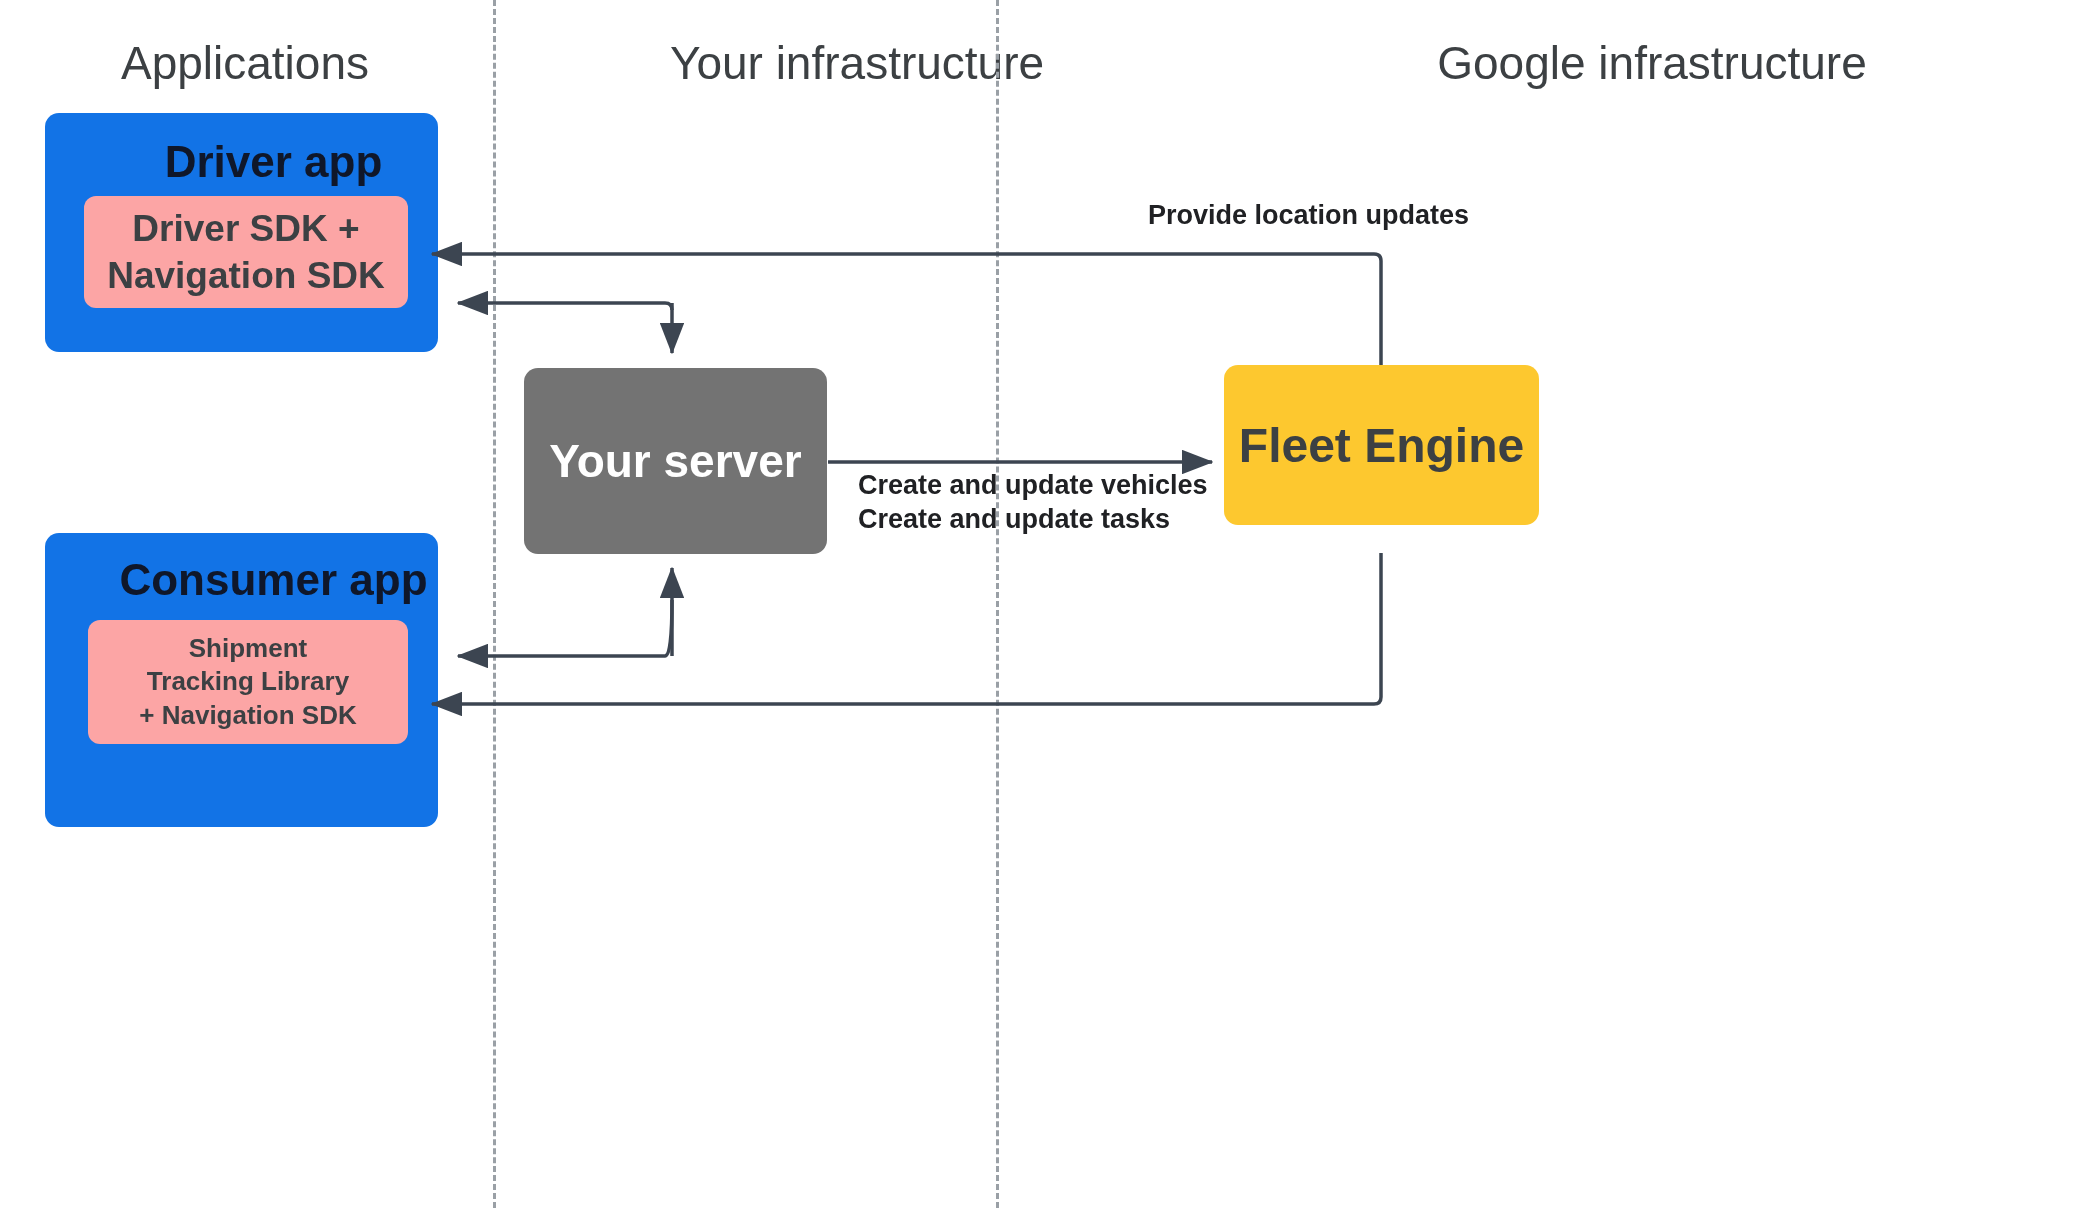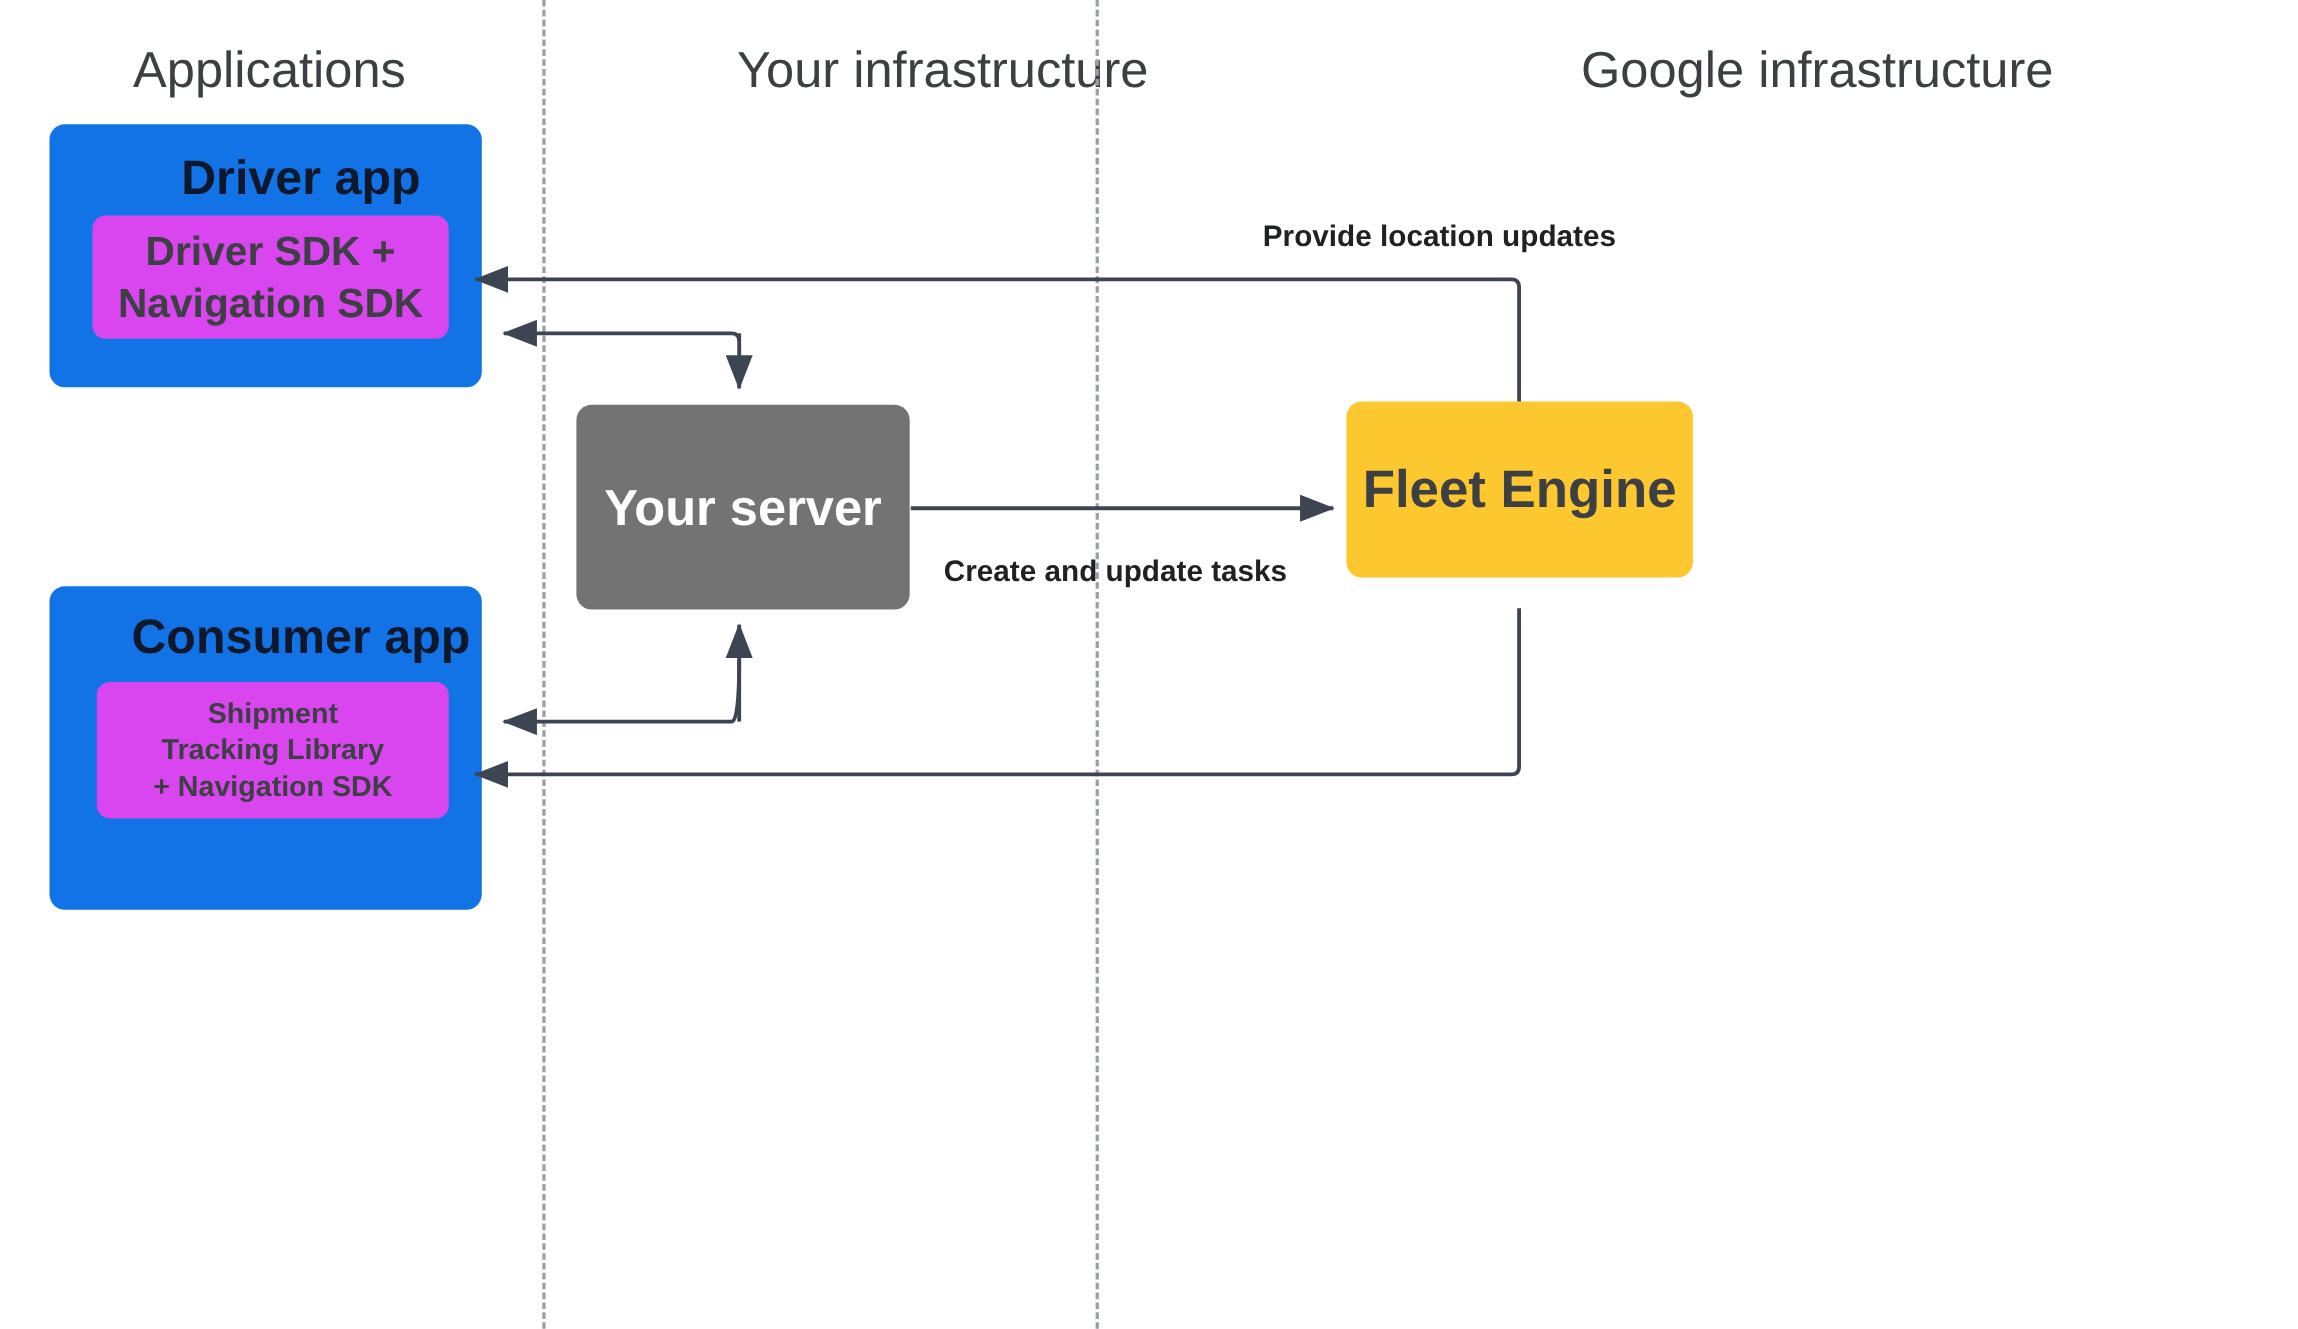--- a/index.html
+++ b/index.html
@@ -45,21 +45,21 @@
     color:#0f172a;
     font-weight:bold;
     font-size:44px;
     white-space:nowrap;
     padding-left:32px;
   }
 
   
   .sdk-box{
     position:absolute;
-    background:#d946ef;
+    background:#fca5a5;
     border-radius:12px;
     display:flex;align-items:center;justify-content:center;
     text-align:center;
     color:#3C4043;
     font-weight:bold;
     line-height:1.28;
     box-sizing:border-box;
   }
 
   
@@ -165,17 +165,18 @@
 
     <path d="M 1381 553 L 1381 697 Q 1381 704 1374 704 L 432 704" fill="none" stroke="#3C4551" stroke-width="3.5" marker-end="url(#arrowhead)"></path>
 
     <path d="M 672 600 Q 672 656 665 656 L 458 656" fill="none" stroke="#3C4551" stroke-width="3.5" marker-end="url(#arrowhead)"></path>
 
     <path d="M 672 656 L 672 568" fill="none" stroke="#3C4551" stroke-width="3.5" marker-end="url(#arrowhead)"></path>
   </svg>
 
   <div class="edge-label" id="label-location-updates">Provide location updates</div>
 
+  <div class="edge-label" id="label-create-vehicles">Create and update vehicles</div>
 
   <div class="edge-label" id="label-create-tasks">Create and update tasks</div>
 
 
 </div>
 
 </body></html>

